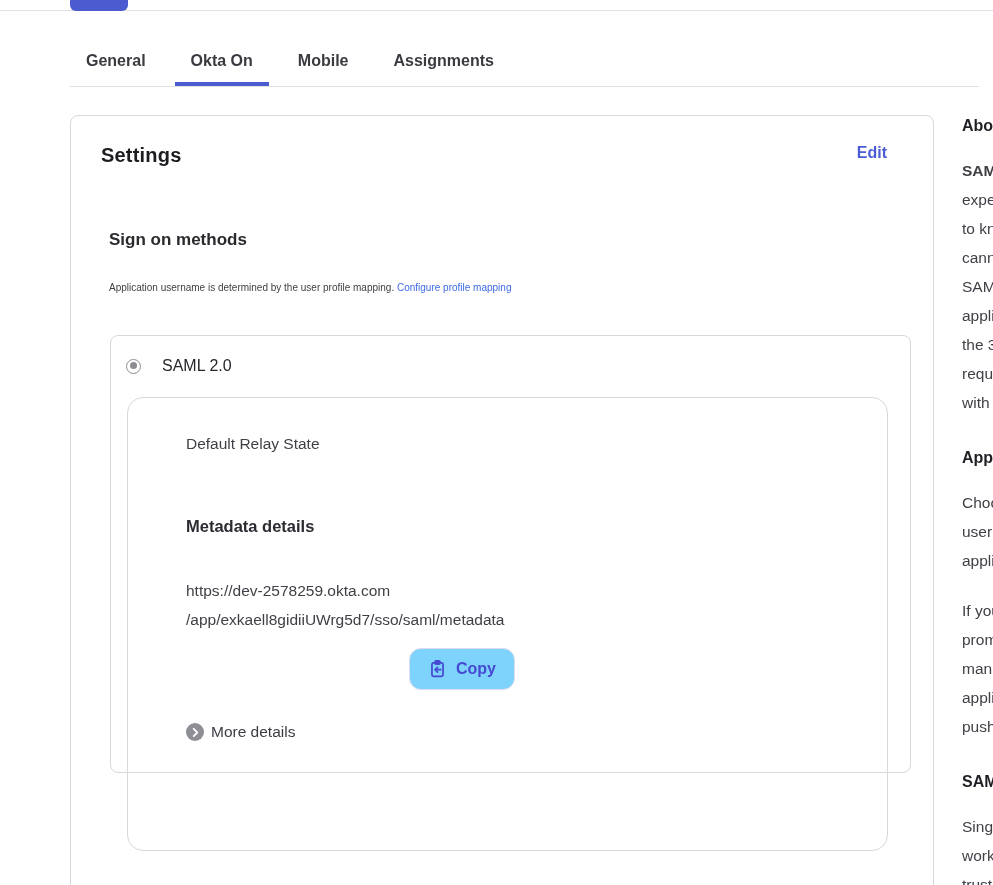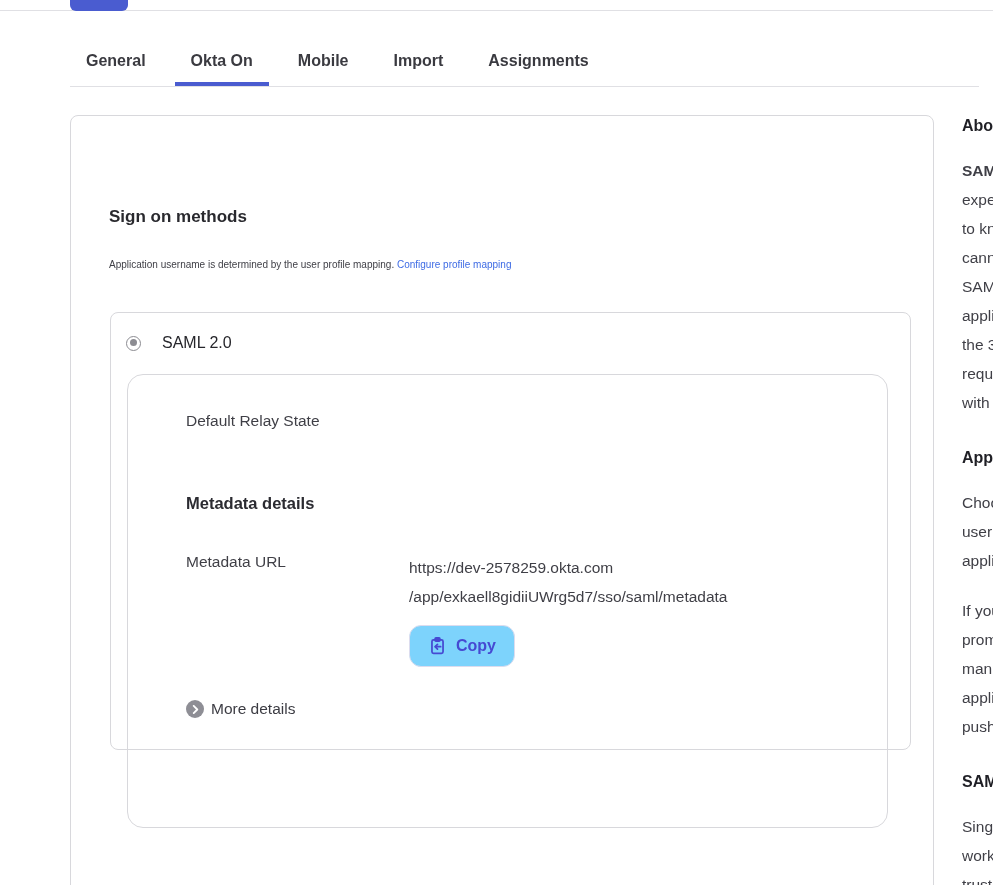--- a/index.html
+++ b/index.html
@@ -73,45 +73,47 @@
 </head>
 <body>
 
 <div class="topbar"></div>
 <div class="top-pill"></div>
 
 <div class="tabs">
   <div class="tab">General</div>
   <div class="tab active">Okta On</div>
   <div class="tab">Mobile</div>
-  <div class="tab">Import</div>
   <div class="tab">Assignments</div>
 </div>
 
 <div class="card">
+  <div class="card-header">
+    <div class="card-title">Settings</div>
+    <a class="edit-link">Edit</a>
+  </div>
 
   <div class="section">
     <div class="section-title">Sign on methods</div>
 
 
     <p class="desc2"><span>Application username is determined by the user profile mapping. </span><a class="link-blue">Configure profile mapping</a></p>
 
     <div class="saml-box">
       <div class="radio-row">
         <span class="radio"></span>
         <span class="radio-label">SAML 2.0</span>
       </div>
 
       <div class="inner-box">
         <div class="relay-label">Default Relay State</div>
 
         <div class="meta-title">Metadata details</div>
 
         <div class="meta-row">
-          <div class="meta-label">Metadata URL</div>
           <div class="meta-value">https://dev-2578259.okta.com
 /app/exkaell8gidiiUWrg5d7/sso/saml/metadata</div>
         </div>
 
         <button class="copy-btn">
           <span>
             <svg width="19" height="19" viewBox="0 0 24 24" fill="none" stroke="#4649d2" stroke-width="2.2" stroke-linecap="round" stroke-linejoin="round">
               <rect x="5" y="5" width="14" height="17" rx="2"></rect>
               <rect x="9" y="2.5" width="6" height="4" rx="1" fill="#4649d2"></rect>
               <path d="M16 13.5H9.5"></path>

